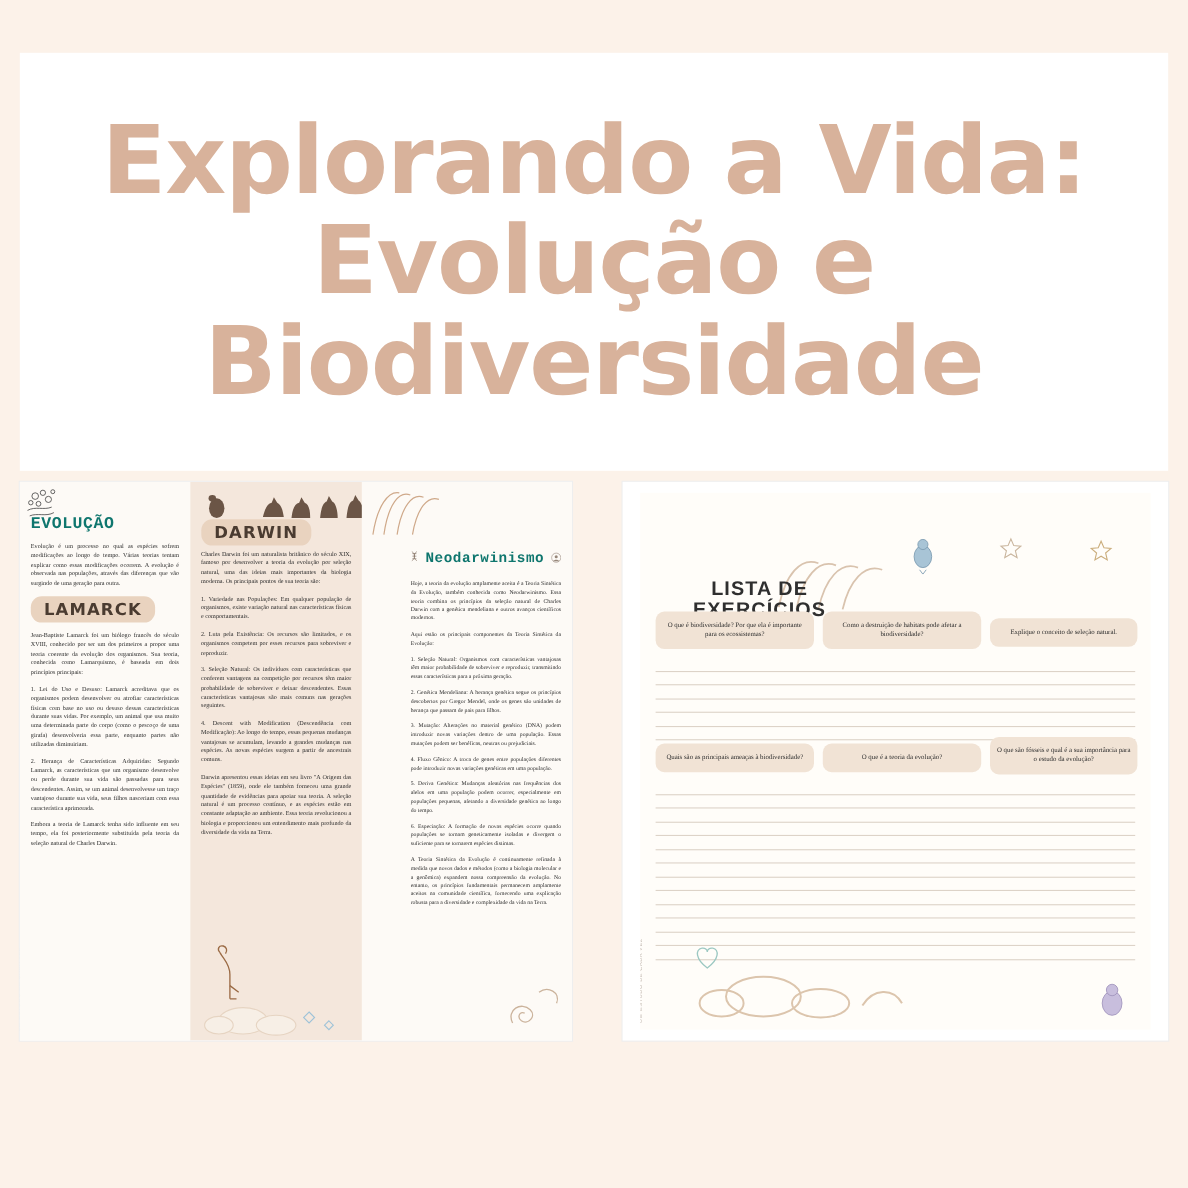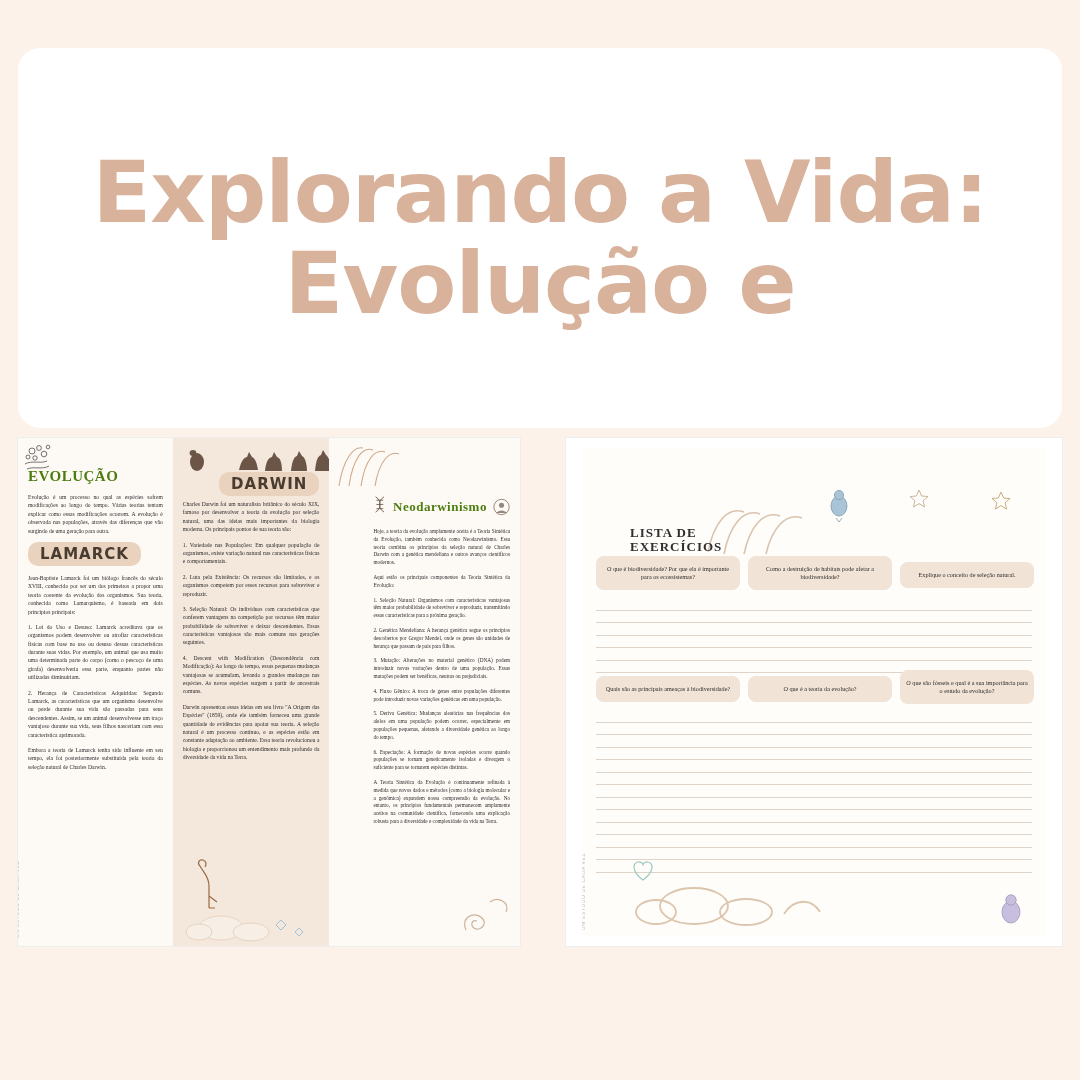--- a/index.html
+++ b/index.html
@@ -20,21 +20,20 @@
     position: absolute;
     left: 18px;
     top: 48px;
     width: 1044px;
     height: 380px;
     background: #ffffff;
     display: flex;
     flex-direction: column;
     align-items: center;
     justify-content: center;
-    border-radius: 22px;
   }
   .title-line {
     font-family: "DejaVu Sans", sans-serif;
     font-weight: bold;
     color: #d8b29b;
     font-size: 86px;
     line-height: 1.06;
     letter-spacing: -1px;
     text-align: center;
     white-space: nowrap;
@@ -72,24 +71,24 @@
 
   .pad { padding: 10px 10px 0 10px; }
 
   .head-row {
     display: flex;
     align-items: center;
     gap: 6px;
     margin-bottom: 8px;
   }
   .head-title {
-    font-family: Liberation Serif, serif;
+    font-family: Liberation Mono, monospace;
     font-weight: bold;
     font-size: 15px;
-    color: #4d7c0f;
+    color: #0f766e;
     letter-spacing: 0.5px;
   }
   .head-title.small { font-size: 13px; }
   .tag {
     display: inline-block;
     background: #e9d3bf;
     border-radius: 10px;
     padding: 3px 12px;
     font-family: "DejaVu Sans", sans-serif;
     font-weight: bold;
@@ -141,26 +140,27 @@
     top: 10px;
     width: 464px;
     height: 488px;
     background: #fffdf9;
     overflow: hidden;
   }
   .ex-title {
     position: absolute;
     left: 48px;
     top: 78px;
-    font-family: Liberation Serif, serif;
+    font-family: Liberation Sans, sans-serif;
     font-weight: bold;
-    font-size: 13px;
+    font-size: 18px;
     line-height: 1.08;
     color: #2f2f2f;
     letter-spacing: 1px;
+    text-align: center;
   }
   .qbox {
     position: absolute;
     background: #f1e3d5;
     border-radius: 8px;
     display: flex;
     align-items: center;
     justify-content: center;
     text-align: center;
     padding: 4px 6px;
@@ -191,20 +191,21 @@
     letter-spacing: .6px;
     white-space: nowrap;
   }
 </style>
 </head>
 <body>
 
 <div class="title-banner">
   <div class="title-line">Explorando a Vida:</div>
   <div class="title-line">Evolução e</div>
+  <div class="title-line">Biodiversidade</div>
 </div>
 
 <div class="pages-row">
 
   <div class="sheet-left">
 
     <div class="col col-a">
       <svg class="doodle" style="left:4px;top:4px;" width="46" height="34" viewBox="0 0 46 34">
         <g fill="none" stroke="#3a3a3a" stroke-width="0.7">
           <circle cx="10" cy="9" r="3"></circle>
@@ -238,21 +239,21 @@
         <g fill="#6b5546">
           <ellipse cx="18" cy="18" rx="7" ry="9"></ellipse>
             <ellipse cx="14" cy="9" rx="3.4" ry="3"></ellipse>
           <path d="M60 26 c2-8 4-12 8-13 l2-5 3 5 c4 2 5 7 6 13z"></path>
           <path d="M86 27 c1-9 3-13 7-14 l2-5 3 5 c4 1 5 8 5 14z"></path>
           <path d="M112 27 c1-10 3-14 6-15 l2-5 3 5 c3 1 5 8 5 15z"></path>
           <path d="M136 27 c1-11 3-15 6-16 l2-5 3 5 c3 2 5 9 5 16z"></path>
         </g>
       </svg>
       <div class="pad" style="padding-top:34px;">
-        <div style="text-align:right;margin-bottom:4px;">
+        <div style="text-align:left;margin-bottom:4px;">
           <span class="tag">DARWIN</span>
         </div>
         <p class="body-text">Charles Darwin foi um naturalista britânico do século XIX, famoso por desenvolver a teoria da evolução por seleção natural, uma das ideias mais importantes da biologia moderna. Os principais pontos de sua teoria são:</p>
         <p class="body-text">1. Variedade nas Populações: Em qualquer população de organismos, existe variação natural nas características físicas e comportamentais.</p>
         <p class="body-text">2. Luta pela Existência: Os recursos são limitados, e os organismos competem por esses recursos para sobreviver e reproduzir.</p>
         <p class="body-text">3. Seleção Natural: Os indivíduos com características que conferem vantagens na competição por recursos têm maior probabilidade de sobreviver e deixar descendentes. Essas características vantajosas são mais comuns nas gerações seguintes.</p>
         <p class="body-text">4. Descent with Modification (Descendência com Modificação): Ao longo do tempo, essas pequenas mudanças vantajosas se acumulam, levando a grandes mudanças nas espécies. As novas espécies surgem a partir de ancestrais comuns.</p>
         <p class="body-text">Darwin apresentou essas ideias em seu livro "A Origem das Espécies" (1859), onde ele também forneceu uma grande quantidade de evidências para apoiar sua teoria. A seleção natural é um processo contínuo, e as espécies estão em constante adaptação ao ambiente. Essa teoria revolucionou a biologia e proporcionou um entendimento mais profundo da diversidade da vida na Terra.</p>
       </div>
 

